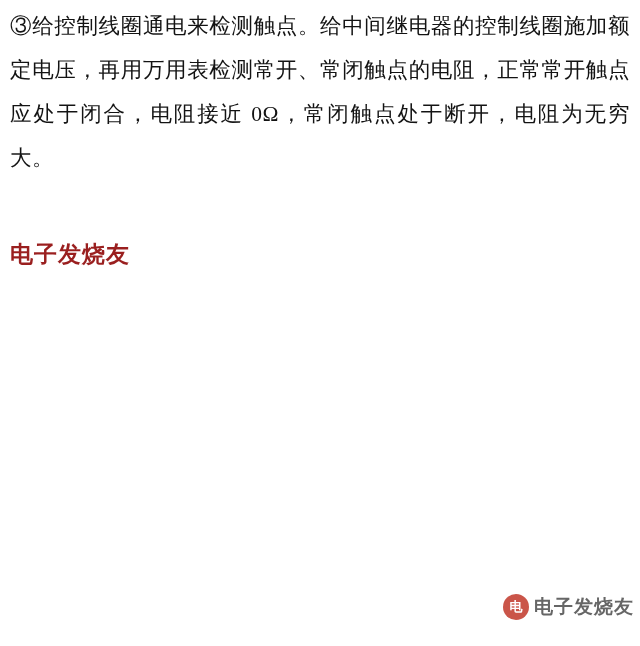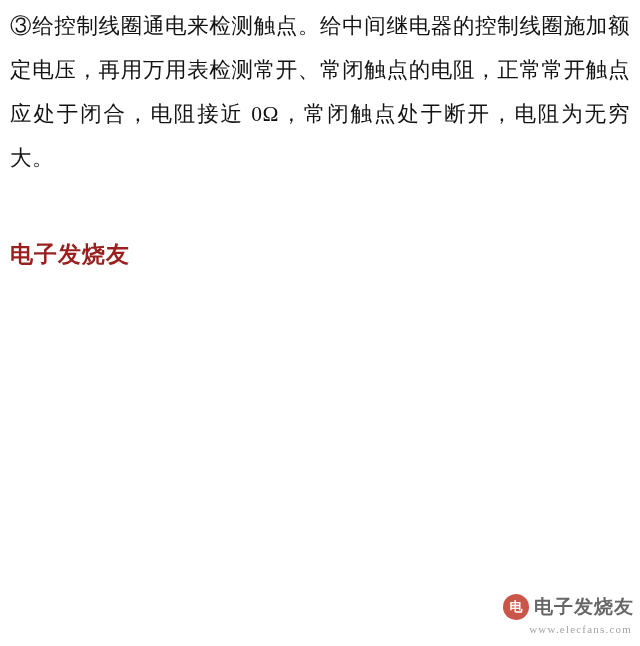--- a/index.html
+++ b/index.html
@@ -104,16 +104,15 @@
   <h2 class="heading">电子发烧友</h2>
 
   <div class="spacer-b"></div>
 
 
   <div class="watermark">
     <div class="wm-row">
       <div class="wm-logo">电</div>
       <div class="wm-title">电子发烧友</div>
     </div>
-    <div class="wm-url">www.elecfans.com</div>
   </div>
 
 </div>
 
 </body></html>

